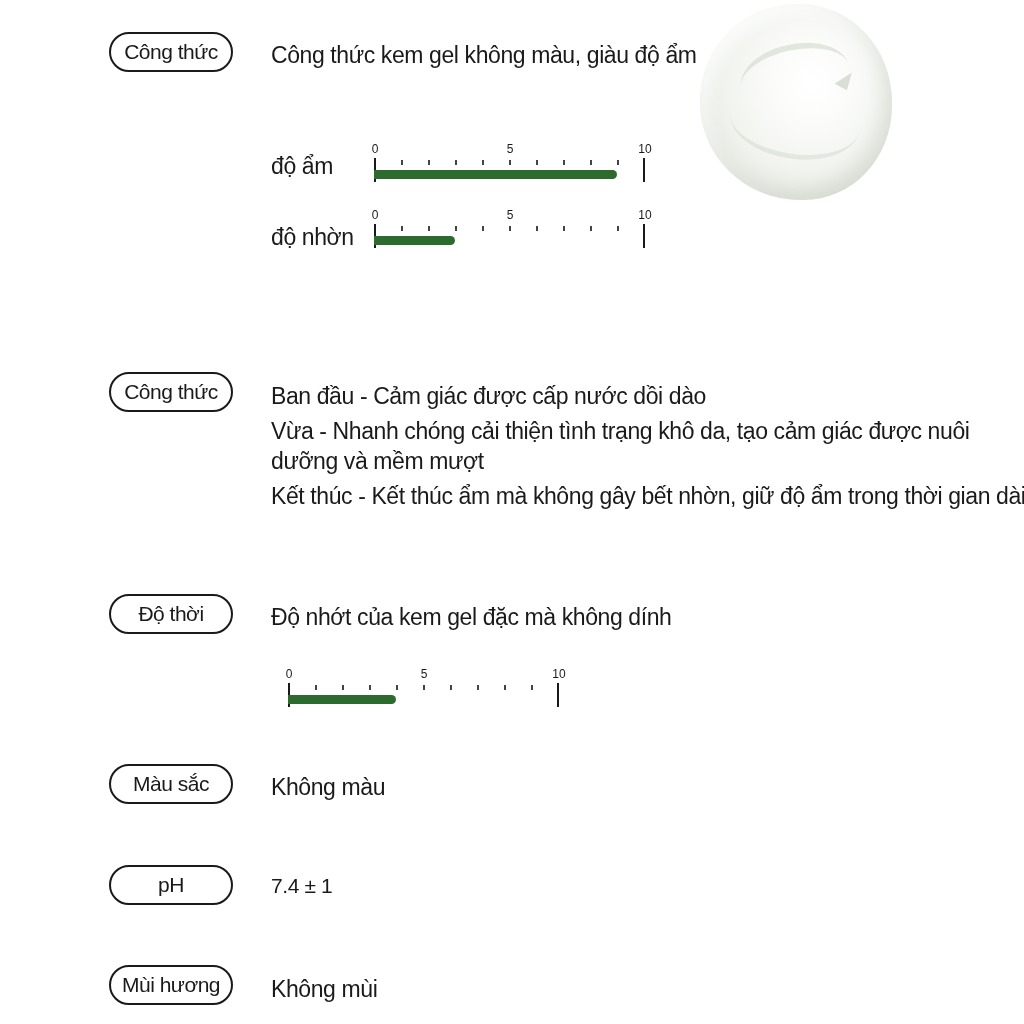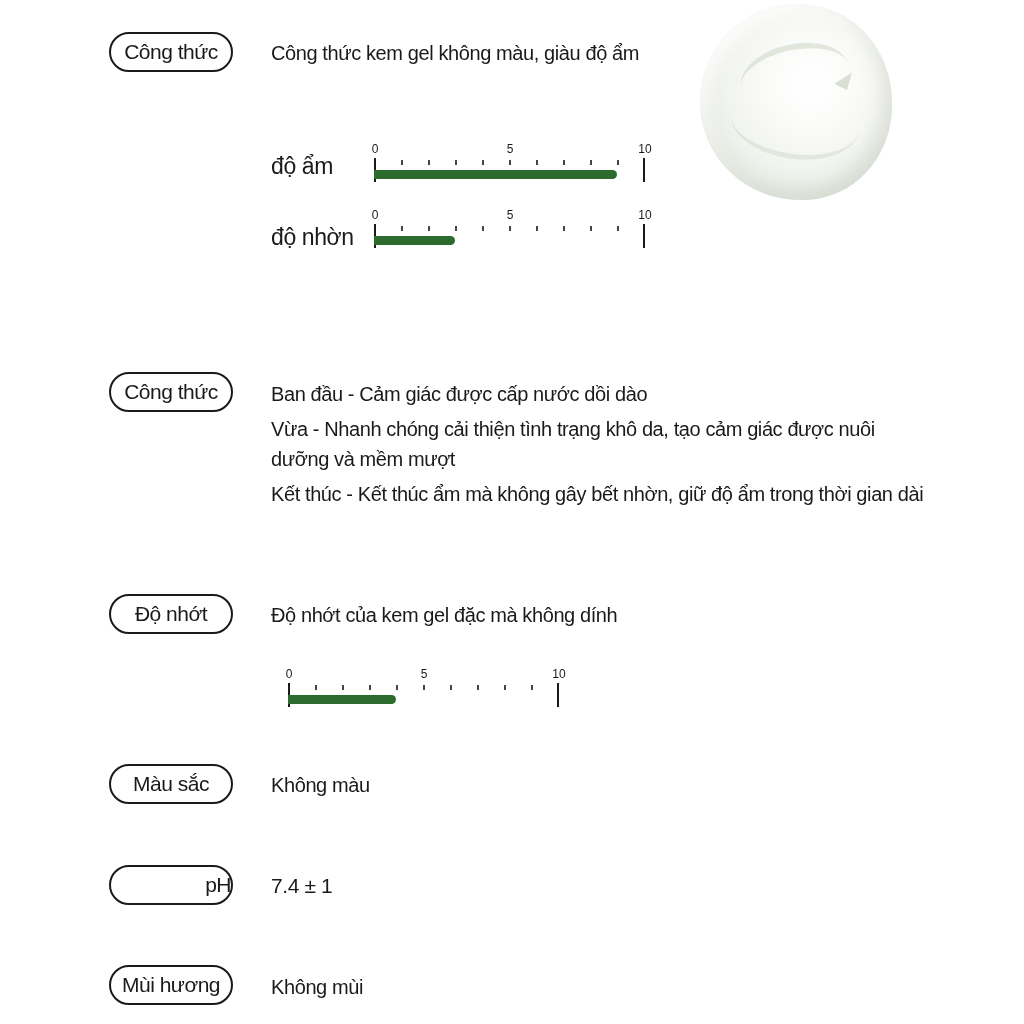--- a/index.html
+++ b/index.html
@@ -9,21 +9,21 @@
   }
   .pill {
     position: absolute; left: 109px; width: 124px; height: 40px;
     border: 2px solid #1a1a1a; border-radius: 22px;
     box-sizing: border-box;
     display: flex; align-items: center; justify-content: center;
     font-size: 21px; letter-spacing: -0.5px; color: #1a1a1a;
     background: #fff;
   }
   .text {
-    position: absolute; left: 271px; font-size: 20px; letter-spacing: -0.4px;
+    position: absolute; left: 271px; font-size: 23px; letter-spacing: -0.4px;
     color: #1a1a1a; white-space: nowrap;
   }
   .scale-label {
     position: absolute; left: 271px; font-size: 23px; letter-spacing: -0.4px;
   }
   .scale {
     position: absolute; width: 280px; height: 40px;
   }
   .scale .num {
     position: absolute; top: 0; font-size: 12px; transform: translateX(-50%);
@@ -122,21 +122,21 @@
 
 <div class="pill" style="top:372px;">
   <span>Công thức</span>
 </div>
 <div class="text" style="top:383px;">Ban đầu - Cảm giác được cấp nước dồi dào</div>
 <div class="text" style="top:418px;">Vừa - Nhanh chóng cải thiện tình trạng khô da, tạo cảm giác được nuôi</div>
 <div class="text" style="top:448px;">dưỡng và mềm mượt</div>
 <div class="text" style="top:483px;">Kết thúc - Kết thúc ẩm mà không gây bết nhờn, giữ độ ẩm trong thời gian dài</div>
 
 <div class="pill" style="top:594px;">
-  <span>Độ nhớt</span>
+  <span>Độ thời</span>
 </div>
 <div class="text" style="top:604px;">Độ nhớt của kem gel đặc mà không dính</div>
 <div class="scale" style="left:288px; top:667px;">
   <span class="num" style="left:1px;">0</span>
   <span class="num" style="left:136px;">5</span>
   <span class="num" style="left:271px;">10</span>
   <div class="ticks">
       <div class="tick" style="left: 27px;"></div>
       <div class="tick" style="left: 54px;"></div>
       <div class="tick" style="left: 81px;"></div>
@@ -150,21 +150,21 @@
   <div class="end" style="left:0;"></div>
   <div class="end" style="left:269px;"></div>
   <div class="bar" style="left: 0px; width: 108px; background: rgb(45, 106, 45);"></div>
 </div>
 
 <div class="pill" style="top:764px;">
   <span>Màu sắc</span>
 </div>
 <div class="text" style="top:774px;">Không màu</div>
 
-<div class="pill" style="top:865px;justify-content:flex-end;">
+<div class="pill" style="top:865px;">
   <span>pH</span>
 </div>
 <div class="text" style="top:874px; font-size:21px;">7.4 ± 1</div>
 
 <div class="pill" style="top:965px;text-align:right;">
   <span>Mùi hương</span>
 </div>
 <div class="text" style="top:976px;">Không mùi</div>
 
 </body></html>

